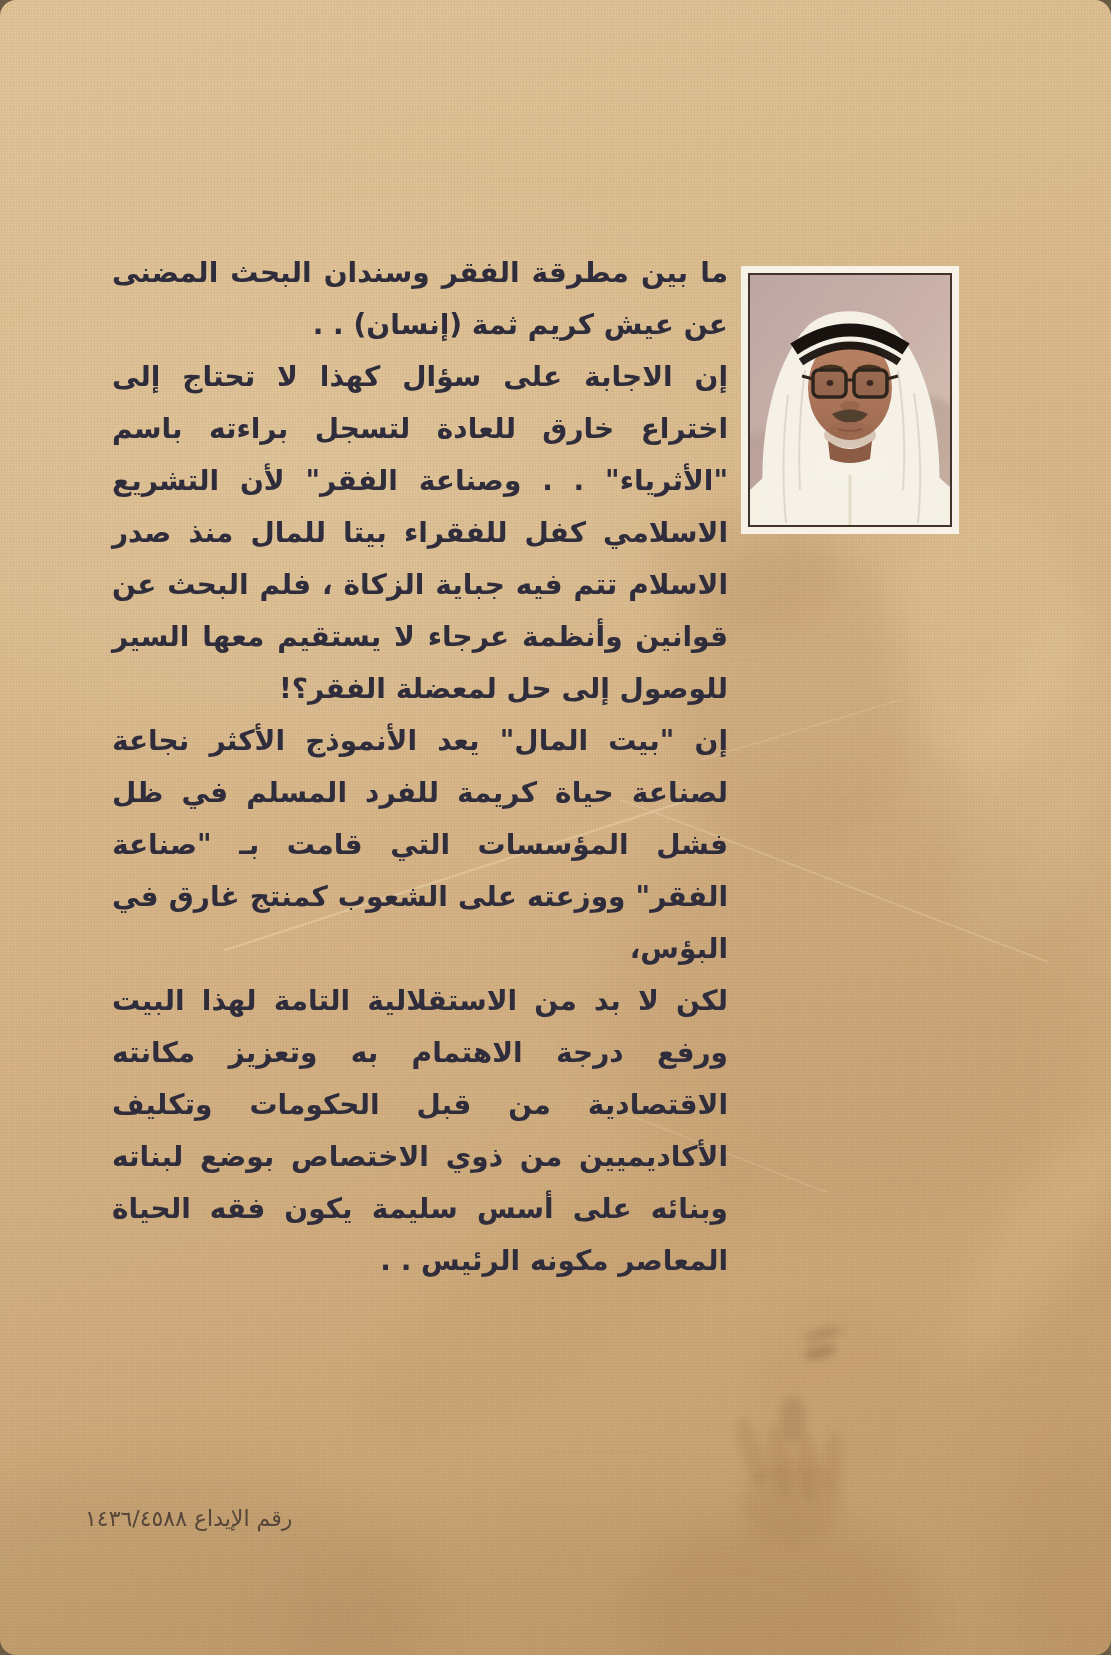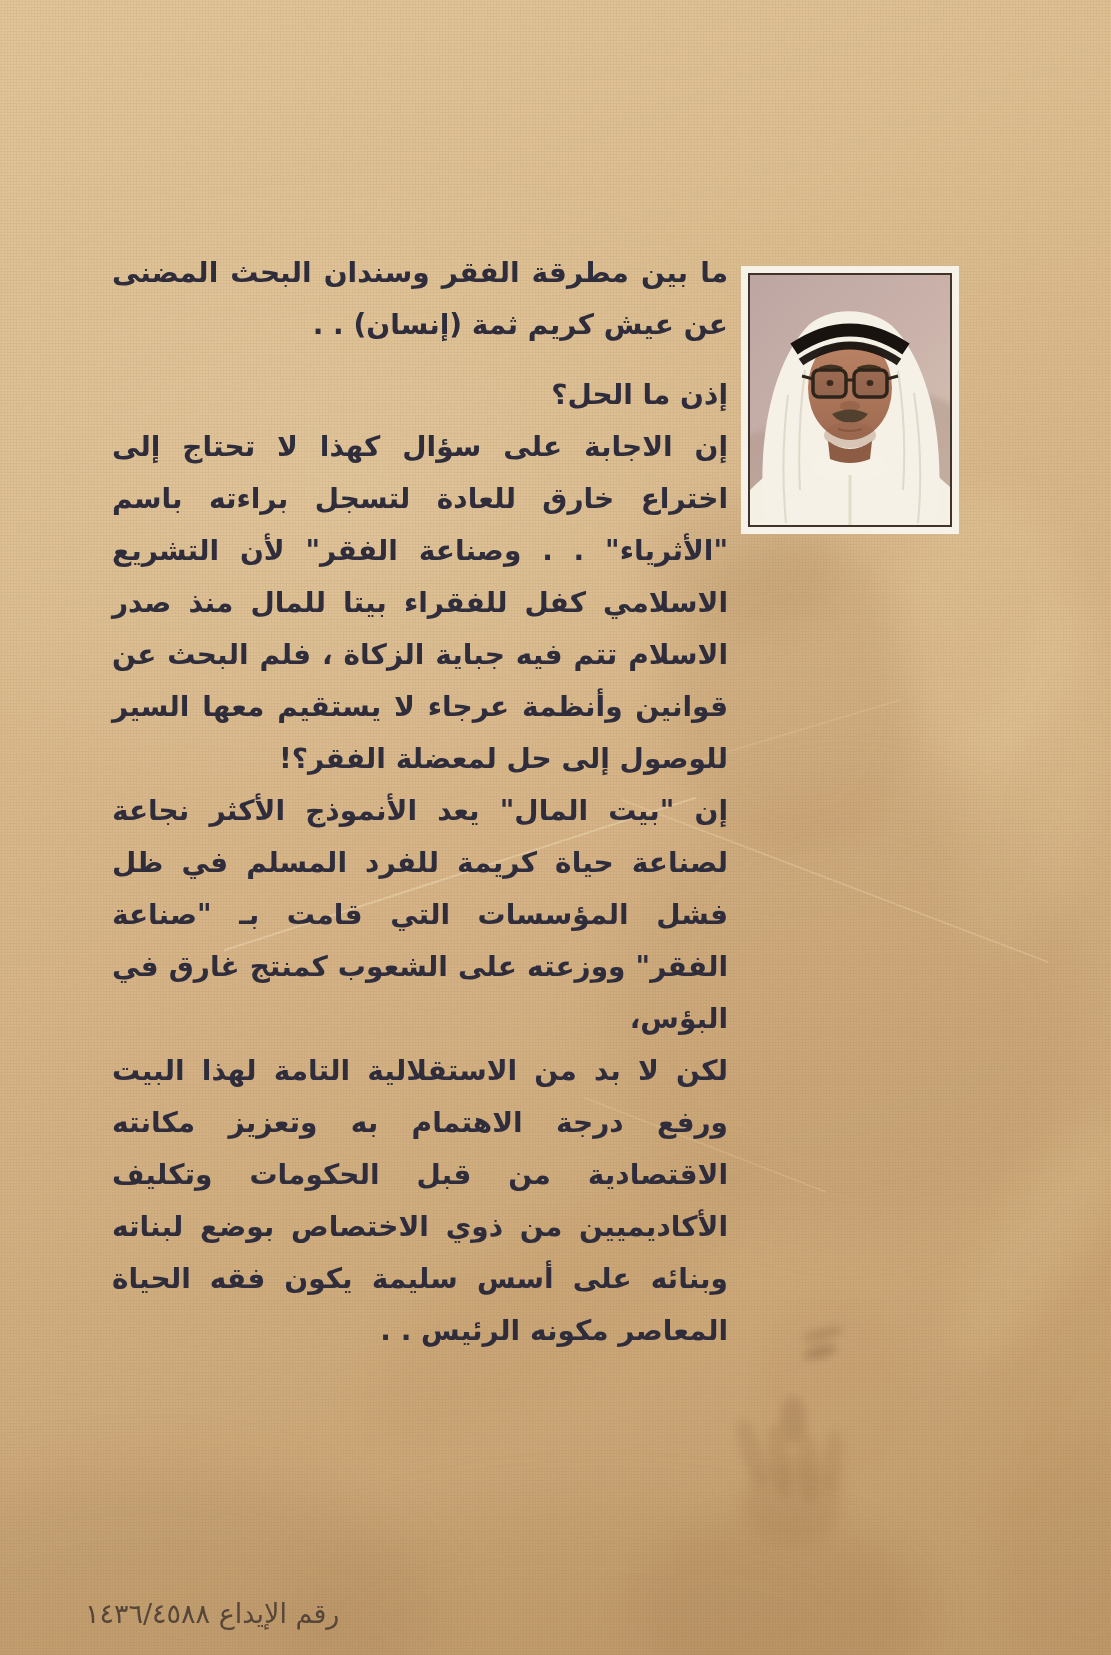--- a/index.html
+++ b/index.html
@@ -5,20 +5,21 @@
   html,body{margin:0;padding:0;background:#6b5a44;}
   .cover{
     position:relative;
     width:1111px;height:1655px;
     margin:0 auto;
     overflow:hidden;
     background:
       radial-gradient(ellipse 700px 500px at 32% 30%, rgba(255,242,214,.16), rgba(255,242,214,0) 70%),
       linear-gradient(160deg,#e2c69a 0%,#dcbd90 28%,#d6b487 52%,#cda97a 76%,#c09a6b 100%);
     font-family:"DejaVu Sans",sans-serif;
+    border-radius:16px;
   }
   .wm{position:absolute;inset:0;width:100%;height:100%;pointer-events:none;}
   .grain{
     position:absolute;inset:0;pointer-events:none;
     background-image:radial-gradient(rgba(104,77,44,.07) 1px, rgba(0,0,0,0) 1.1px);
     background-size:3px 3px;
   }
   
   .blurb{
     position:absolute;
@@ -37,23 +38,23 @@
     position:absolute;left:741px;top:266px;width:218px;height:268px;
     margin:0;background:#f7f2e8;box-sizing:border-box;padding:7px;
   }
   .photo-frame{
     width:100%;height:100%;box-sizing:border-box;
     border:2px solid #42332a;overflow:hidden;background:#c9b1ab;
   }
   .photo-frame svg{display:block;width:100%;height:100%;}
   
   .deposit{
-    position:absolute;left:85px;top:1598px;width:260px;
+    position:absolute;left:85px;top:1506px;width:260px;
     direction:rtl;text-align:left;
-    color:#564639;font-size:27px;font-weight:400;line-height:1.2;
+    color:#564639;font-size:22px;font-weight:400;line-height:1.2;
     font-family:"DejaVu Sans",sans-serif;
   }
 </style>
 </head>
 <body>
 
 <div class="cover">
 
   <svg class="wm" viewBox="0 0 1111 1655" aria-hidden="true">
     <defs>
@@ -166,21 +167,20 @@
 
         <path d="M78,166 Q100,182 122,166 L120,184 Q100,192 80,184 Z" fill="#8d5c45"></path>
         <path d="M68,180 Q100,198 132,180 L138,198 Q100,214 62,198 Z" fill="#f6f2e8"></path>
         <path d="M100,200 L100,250" stroke="#e2dcc9" stroke-width="3"></path>
       </svg>
     </div>
   </figure>
 
   <main class="blurb" dir="rtl">
     <p>ما بين مطرقة الفقر وسندان البحث المضنى عن عيش كريم ثمة (إنسان) . .</p>
-    <p class="gap-before">إذن ما الحل؟</p>
     <p>إن الاجابة على سؤال كهذا لا تحتاج إلى اختراع خارق للعادة لتسجل براءته باسم "الأثرياء" . . وصناعة الفقر" لأن التشريع الاسلامي كفل للفقراء بيتا للمال منذ صدر الاسلام تتم فيه جباية الزكاة ، فلم البحث عن قوانين وأنظمة عرجاء لا يستقيم معها السير للوصول إلى حل لمعضلة الفقر؟!</p>
     <p>إن "بيت المال" يعد الأنموذج الأكثر نجاعة لصناعة حياة كريمة للفرد المسلم في ظل فشل المؤسسات التي قامت بـ "صناعة الفقر" ووزعته على الشعوب كمنتج غارق في البؤس،</p>
     <p>لكن لا بد من الاستقلالية التامة لهذا البيت ورفع درجة الاهتمام به وتعزيز مكانته الاقتصادية من قبل الحكومات وتكليف الأكاديميين من ذوي الاختصاص بوضع لبناته وبنائه على أسس سليمة يكون فقه الحياة المعاصر مكونه الرئيس . .</p>
   </main>
 
   <footer class="deposit" dir="rtl">رقم الإيداع ١٤٣٦/٤٥٨٨</footer>
 
 </div>
 
 </body></html>

